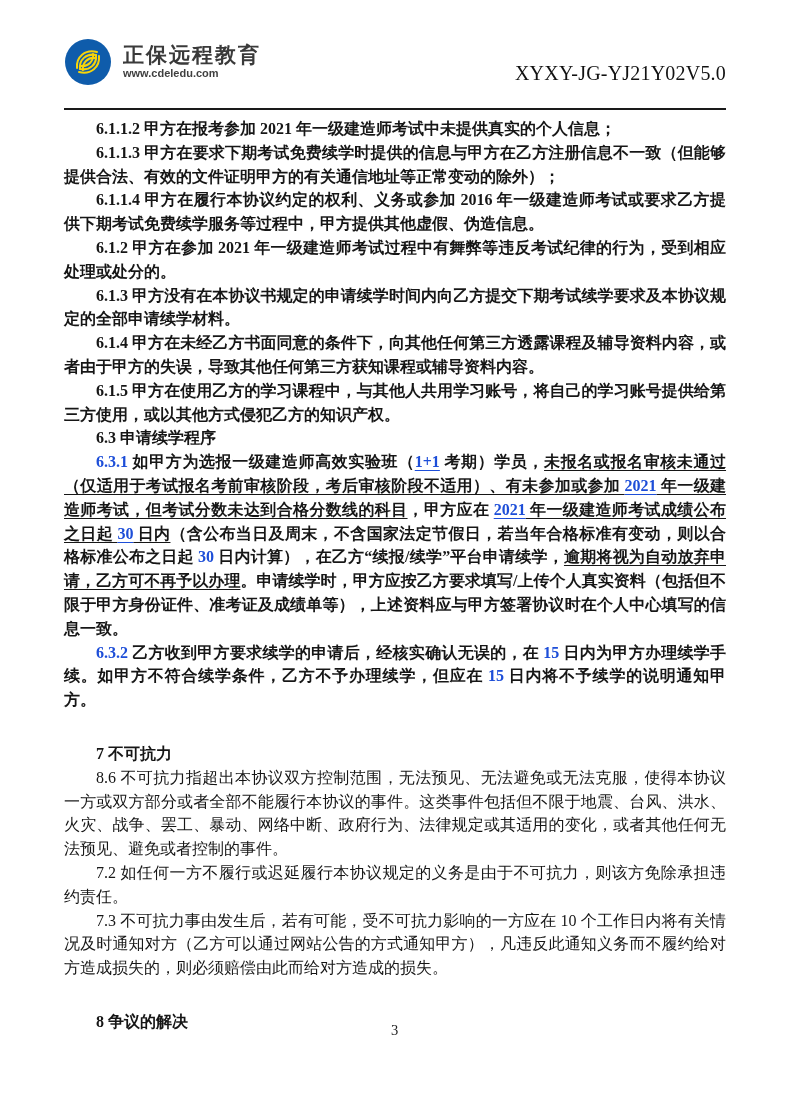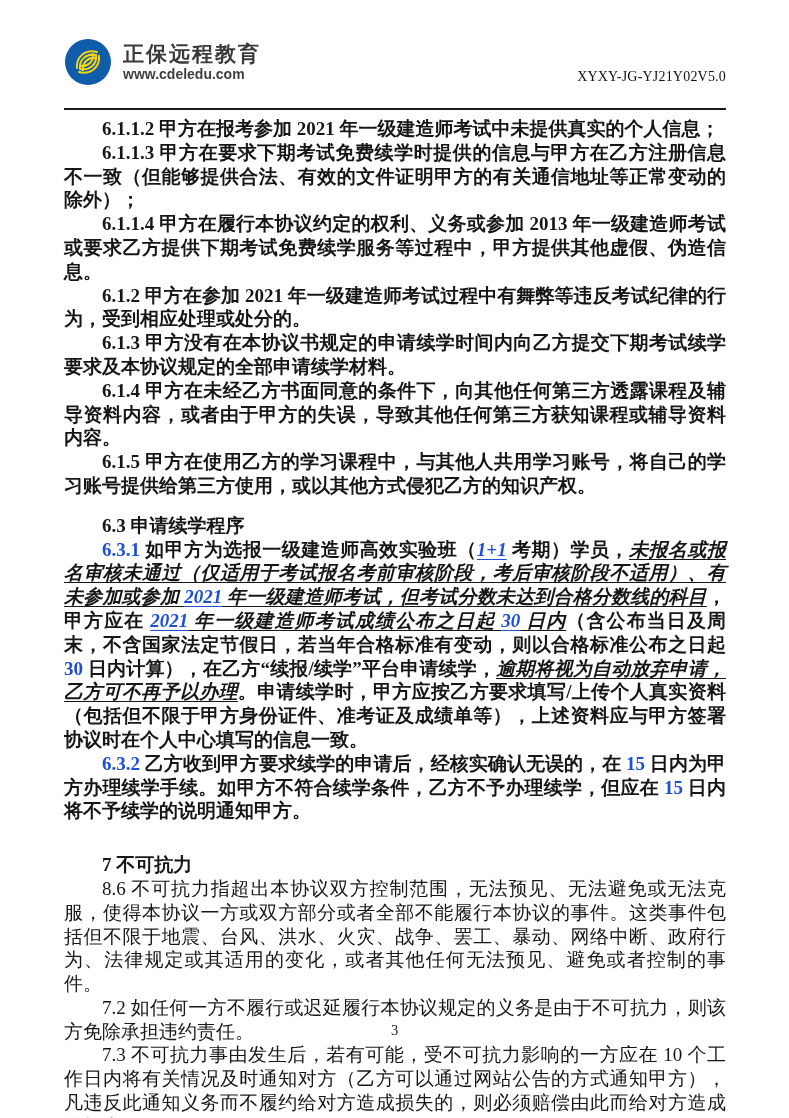--- a/index.html
+++ b/index.html
@@ -7,32 +7,32 @@
        font-family:"Liberation Serif","DejaVu Serif",serif;color:#1b1b1b;}
 
   
   .header{margin:38px 63px 0 64px;display:flex;justify-content:space-between;
           align-items:flex-end;border-bottom:2px solid #1a1a1a;padding-bottom:22px;}
   .logo-group{display:flex;align-items:center;gap:11px;}
   .logo-mark{width:48px;height:48px;flex:0 0 auto;}
   .logo-texts{display:flex;flex-direction:column;justify-content:center;}
   .logo-name{font-size:21px;font-weight:700;color:#3a3a3a;letter-spacing:2px;
              font-family:"Liberation Sans","DejaVu Sans",sans-serif;line-height:1.15;}
-  .logo-url{font-size:14px;font-weight:700;color:#3f3f3f;
+  .logo-url{font-size:11px;font-weight:700;color:#3f3f3f;
             font-family:"Liberation Sans","DejaVu Sans",sans-serif;line-height:1.2;}
-  .doc-code{font-size:14px;color:#111;padding-bottom:1px;letter-spacing:.2px;}
+  .doc-code{font-size:20px;color:#111;padding-bottom:1px;letter-spacing:.2px;}
 
   
   .doc-body{margin:7px 63px 0 64px;}
   .clause{margin:0;text-indent:2em;text-align:justify;
-          font-size:19px;line-height:23.8px;color:#161616;}
+          font-size:16px;line-height:23.8px;color:#161616;}
   .clause.bold{font-weight:700;}
-  .clause.heading{font-weight:700;margin-top:16px;}
+  .clause.heading{font-weight:700;}
   .clause.gap{margin-top:30px;}
-  .seg.u{text-decoration:underline;text-underline-offset:3px;text-decoration-thickness:1px;font-style:italic;}
+  .seg.u{text-decoration:underline;text-underline-offset:3px;text-decoration-thickness:1px;}
   .seg.num{font-family:"Liberation Serif","DejaVu Serif",serif;color:#1d4ed8;}
 
   
   .page-footer{position:absolute;left:0;top:1022px;width:100%;text-align:center;
                font-size:14.5px;color:#222;}
 </style>
 </head>
 <body>
 
 <div class="header">
@@ -54,21 +54,21 @@
       <span class="logo-name">正保远程教育</span>
       <span class="logo-url">www.cdeledu.com</span>
     </div>
   </div>
   <div class="doc-code">XYXY-JG-YJ21Y02V5.0</div>
 </div>
 
 <div class="doc-body" id="doc-body">
     <p class="clause bold"><span class="seg">6.1.1.2 甲方在报考参加 2021 年一级建造师考试中未提供真实的个人信息；</span></p>
     <p class="clause bold"><span class="seg">6.1.1.3 甲方在要求下期考试免费续学时提供的信息与甲方在乙方注册信息不一致（但能够提供合法、有效的文件证明甲方的有关通信地址等正常变动的除外）；</span></p>
-    <p class="clause bold"><span class="seg">6.1.1.4 甲方在履行本协议约定的权利、义务或参加 2013 年一级建造师考试或要求乙方提供下期考试免费续学服务等过程中，甲方提供其他虚假、伪造信息。</span></p>
+    <p class="clause bold"><span class="seg">6.1.1.4 甲方在履行本协议约定的权利、义务或参加 2016 年一级建造师考试或要求乙方提供下期考试免费续学服务等过程中，甲方提供其他虚假、伪造信息。</span></p>
     <p class="clause bold"><span class="seg">6.1.2 甲方在参加 2021 年一级建造师考试过程中有舞弊等违反考试纪律的行为，受到相应处理或处分的。</span></p>
     <p class="clause bold"><span class="seg">6.1.3 甲方没有在本协议书规定的申请续学时间内向乙方提交下期考试续学要求及本协议规定的全部申请续学材料。</span></p>
     <p class="clause bold"><span class="seg">6.1.4 甲方在未经乙方书面同意的条件下，向其他任何第三方透露课程及辅导资料内容，或者由于甲方的失误，导致其他任何第三方获知课程或辅导资料内容。</span></p>
     <p class="clause bold"><span class="seg">6.1.5 甲方在使用乙方的学习课程中，与其他人共用学习账号，将自己的学习账号提供给第三方使用，或以其他方式侵犯乙方的知识产权。</span></p>
     <p class="clause heading"><span class="seg">6.3 申请续学程序</span></p>
     <p class="clause bold"><span class="seg num">6.3.1</span><span class="seg"> 如甲方为选报一级建造师高效实验班（</span><span class="seg u num">1+1</span><span class="seg"> 考期）学员，</span><span class="seg u">未报名或报名审核未通过（仅适用于考试报名考前审核阶段，考后审核阶段不适用）、有未参加或参加 </span><span class="seg u num">2021</span><span class="seg u"> 年一级建造师考试，但考试分数未达到合格分数线的科目</span><span class="seg">，甲方应在 </span><span class="seg u num">2021</span><span class="seg u"> 年一级建造师考试成绩公布之日起 </span><span class="seg u num">30</span><span class="seg u"> 日内</span><span class="seg">（含公布当日及周末，不含国家法定节假日，若当年合格标准有变动，则以合格标准公布之日起 </span><span class="seg num">30</span><span class="seg"> 日内计算），在乙方“续报/续学”平台申请续学，</span><span class="seg u">逾期将视为自动放弃申请，乙方可不再予以办理</span><span class="seg">。申请续学时，甲方应按乙方要求填写/上传个人真实资料（包括但不限于甲方身份证件、准考证及成绩单等），上述资料应与甲方签署协议时在个人中心填写的信息一致。</span></p>
     <p class="clause bold"><span class="seg num">6.3.2</span><span class="seg"> 乙方收到甲方要求续学的申请后，经核实确认无误的，在 </span><span class="seg num">15</span><span class="seg"> 日内为甲方办理续学手续。如甲方不符合续学条件，乙方不予办理续学，但应在 </span><span class="seg num">15</span><span class="seg"> 日内将不予续学的说明通知甲方。</span></p>
     <p class="clause heading gap"><span class="seg">7 不可抗力</span></p>
     <p class="clause regular"><span class="seg">8.6 不可抗力指超出本协议双方控制范围，无法预见、无法避免或无法克服，使得本协议一方或双方部分或者全部不能履行本协议的事件。这类事件包括但不限于地震、台风、洪水、火灾、战争、罢工、暴动、网络中断、政府行为、法律规定或其适用的变化，或者其他任何无法预见、避免或者控制的事件。</span></p>
     <p class="clause regular"><span class="seg">7.2 如任何一方不履行或迟延履行本协议规定的义务是由于不可抗力，则该方免除承担违约责任。</span></p>

